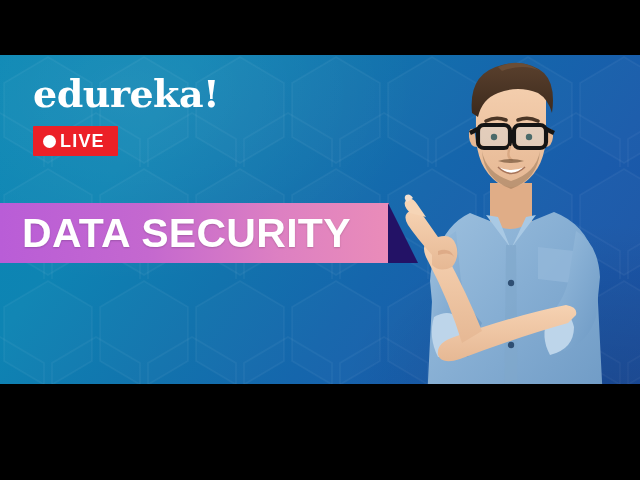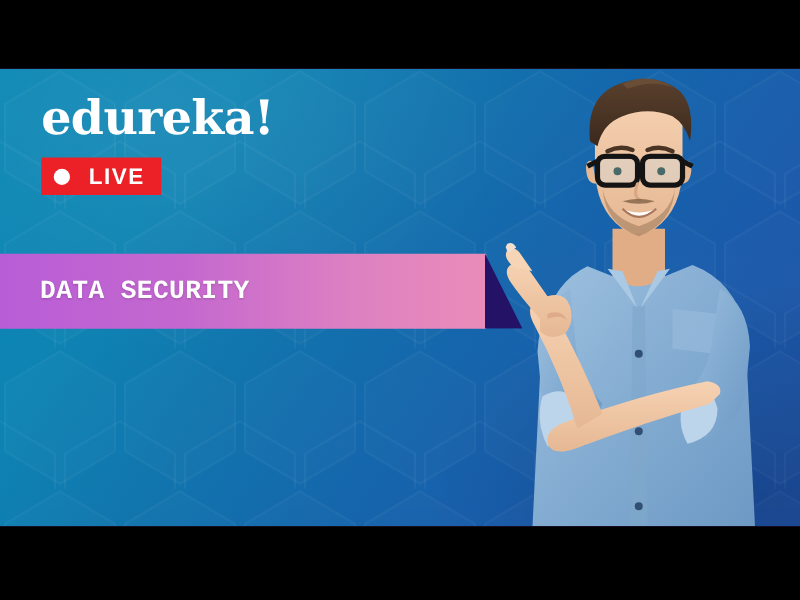--- a/index.html
+++ b/index.html
@@ -10,22 +10,22 @@
   body {
     width: 640px;
     height: 480px;
     overflow: hidden;
     font-family: "Liberation Sans", sans-serif;
   }
 
   #thumbnail {
     position: relative;
     width: 640px;
-    height: 480px;
-    background: #701a75;
+    height: 384px;
+    background: #d946ef;
     overflow: hidden;
   }
 
   
   .letterbox {
     position: absolute;
     left: 0;
     width: 640px;
     background: #000000;
     z-index: 60;
@@ -87,21 +87,21 @@
     font-weight: bold;
     font-size: 38px;
     line-height: 1;
     color: #ffffff;
     letter-spacing: -0.5px;
   }
   .live-badge {
     margin-top: 13px;
     display: inline-flex;
     align-items: center;
-    gap: 15px;
+    gap: 4px;
     background: #ec2027;
     padding: 6px 13px 6px 10px;
     border-radius: 1px;
   }
   .live-dot {
     width: 13px;
     height: 13px;
     border-radius: 50%;
     background: #ffffff;
     flex: none;
@@ -154,25 +154,25 @@
     top: 0;
     width: 30px;
     height: 60px;
     background: #231266;
     clip-path: polygon(0 0, 100% 100%, 0 100%);
   }
   .band-text {
     position: relative;
     z-index: 3;
     color: #ffffff;
-    font-family: Liberation Mono, monospace;
+    font-family: Liberation Sans, sans-serif;
     font-weight: bold;
-    font-size: 21px;
+    font-size: 41px;
     letter-spacing: 0.3px;
-    margin-left: 32px;
+    margin-left: 22px;
     line-height: 1;
     white-space: nowrap;
     text-shadow: 0 1px 2px rgba(0,0,0,0.18);
   }
 
   
   .presenter {
     position: absolute;
     left: 398px;
     top: 0px;

